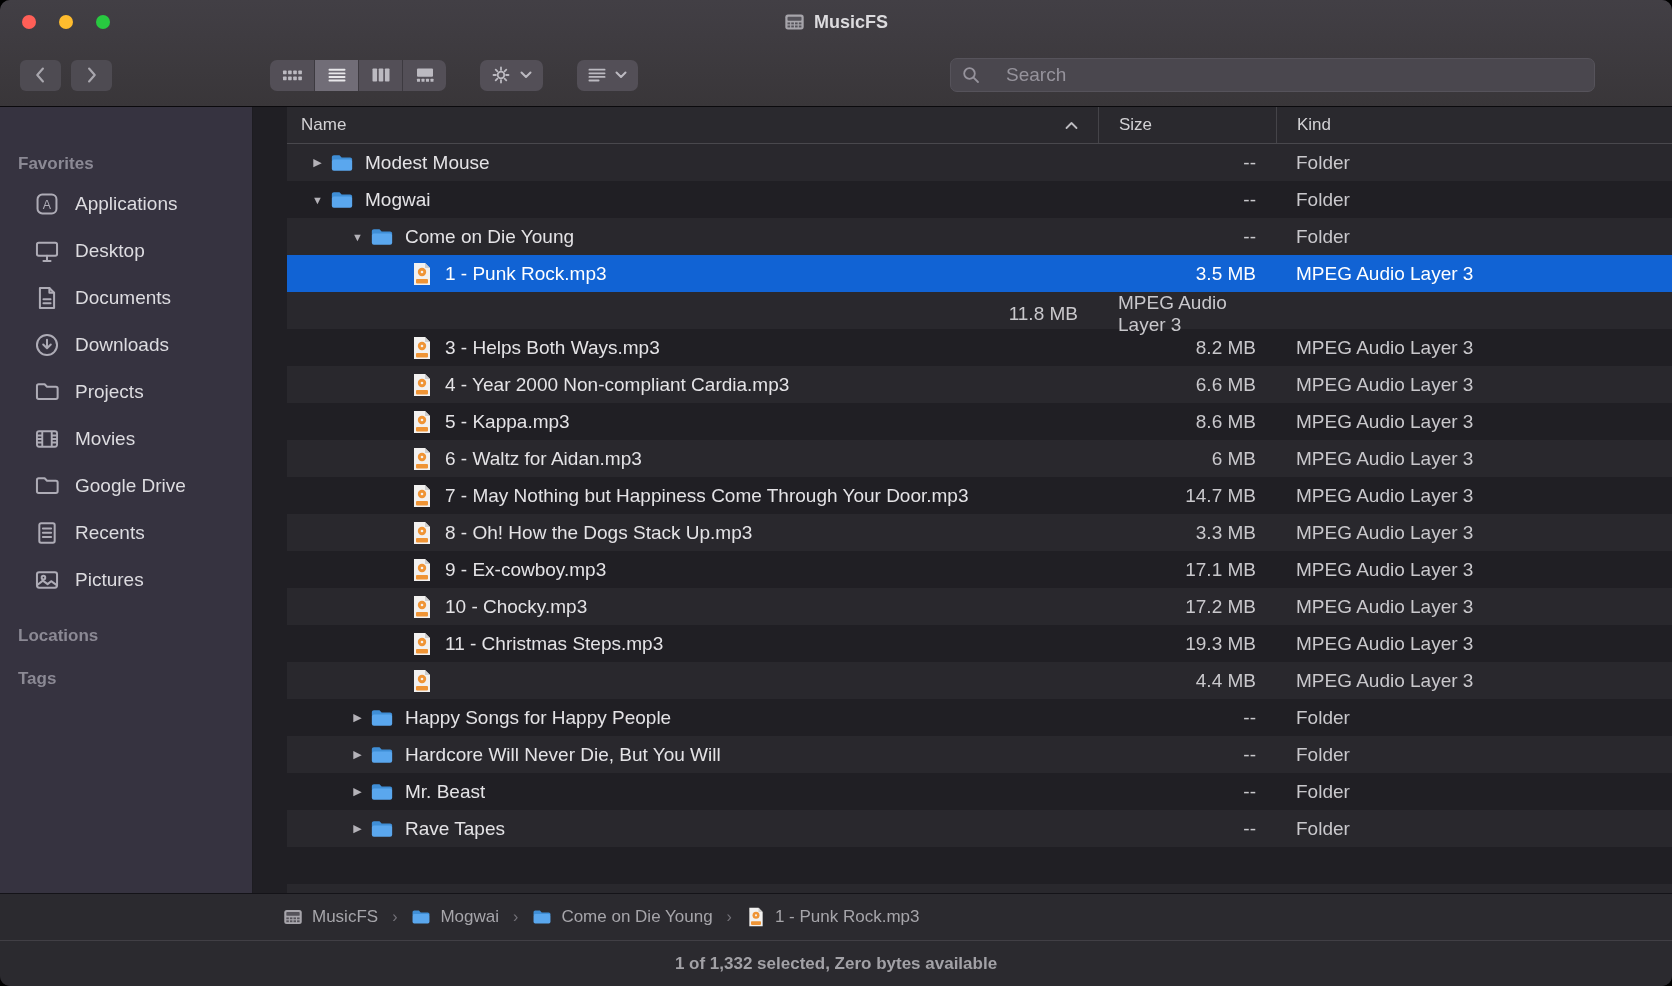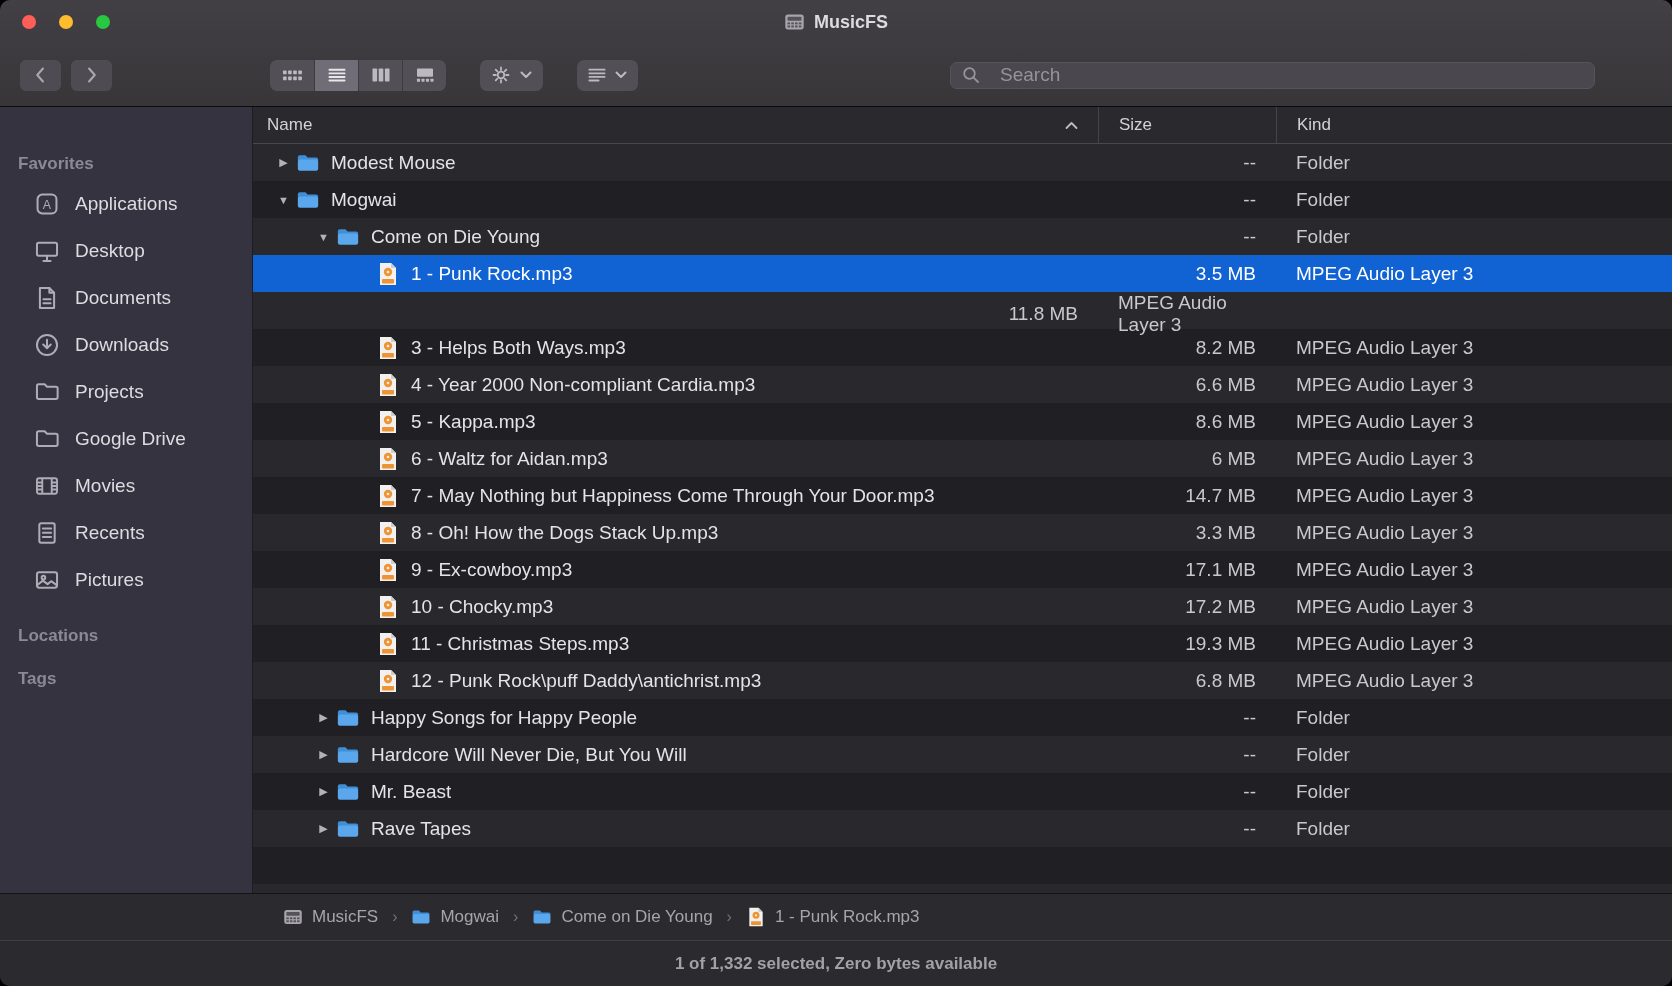--- a/index.html
+++ b/index.html
@@ -18,35 +18,35 @@
   .nav { display:flex; gap:10px; }
   .nav .tb-btn { width:41px; height:31px; border-radius:6px; background:#4e4b52; border:none;
     display:flex; align-items:center; justify-content:center; }
   .segmented { display:flex; margin-left:158px; background:#534ف; background:#534f57; border-radius:7px; overflow:hidden; height:31px; }
   .segment { width:44px; border:none; background:transparent; display:flex; align-items:center; justify-content:center;
     border-left:1px solid #3d3a40; cursor:default; }
   .segment:first-child { border-left:none; }
   .segment.selected { background:#716d77; }
   .tb-drop { margin-left:34px; height:31px; border-radius:7px; background:#534f57; border:none;
     display:flex; align-items:center; padding:0 11px; gap:9px; }
-  .search { margin-left:auto; margin-right:57px; width:645px; height:27px; background:#4a474e;
-    border:1px solid #56535b; border-radius:7px; display:flex; align-items:center; padding:0 11px; gap:20px; }
+  .search { margin-left:auto; margin-right:57px; width:645px; height:34px; background:#4a474e;
+    border:1px solid #56535b; border-radius:7px; display:flex; align-items:center; padding:0 11px; gap:26px; }
   .search input { flex:1; background:transparent; border:none; outline:none; color:#e9e8eb; font-size:19px;
     font-family:"Liberation Sans","DejaVu Sans",sans-serif; }
   .search input::placeholder { color:#96939c; }
 
   
   .body { flex:1; display:flex; min-height:0; }
   .sidebar { width:253px; flex:none; background:#363340; border-right:1px solid #1d1c21; padding-top:24px; }
   .sb-section { margin-bottom:22px; }
   .sb-title { color:#8b8994; font-size:17px; font-weight:600; padding-left:18px; margin-bottom:6px;margin-top:23px; }
   .sb-item { height:47px; display:flex; align-items:center; padding-left:34px; gap:15px; color:#dddce0; font-size:19px; }
   .sb-item .icon { width:26px; height:26px; flex:none; }
 
-  .main { flex:1; display:flex; flex-direction:column; min-width:0; }
+  .main { flex:1; display:flex; flex-direction:column; min-width:0;margin-left:34px; }
   .col-headers { height:37px; flex:none; background:#2a292e; border-bottom:1px solid #49484d;
     display:grid; grid-template-columns:1fr 178px 396px; color:#d3d2d5; font-size:17px; }
   .col { display:flex; align-items:center; padding:0 20px; }
   .col-name { justify-content:space-between; padding-left:14px; }
   .col-size, .col-kind { border-left:1px solid #454449; }
 
   .list-body { flex:1; overflow:hidden;
     background:repeating-linear-gradient(to bottom, #29282d 0 37px, #201f24 37px 74px); }
   .row { height:37px; display:grid; grid-template-columns:1fr 178px 396px; color:#e4e3e6; font-size:19px; }
   .row.selected { background:#1163d4; }
@@ -268,34 +268,34 @@
           <div class="sb-item">
             <span class="icon">
               <svg viewBox="0 0 22 22" fill="none" stroke="#aeacb6" stroke-width="1.7" stroke-linejoin="round">
                 <path d="M2.5 6q0-1.5 1.5-1.5h5l2 2h7.5q1.5 0 1.5 1.5v7.5q0 1.5-1.5 1.5H4q-1.5 0-1.5-1.5z"></path>
               </svg>
             </span>
             <span class="sb-label">Projects</span>
           </div>
           <div class="sb-item">
             <span class="icon">
-              <svg viewBox="0 0 22 22" fill="none" stroke="#aeacb6" stroke-width="1.7" stroke-linejoin="round">
-                <path d="M2.5 6q0-1.5 1.5-1.5h5l2 2h7.5q1.5 0 1.5 1.5v7.5q0 1.5-1.5 1.5H4q-1.5 0-1.5-1.5z"></path>
-              </svg>
-            </span>
-            <span class="sb-label">Google Drive</span>
-          </div>
-          <div class="sb-item">
-            <span class="icon">
               <svg viewBox="0 0 22 22" fill="none" stroke="#aeacb6" stroke-width="1.6" stroke-linejoin="round">
                 <rect x="2.5" y="4.5" width="17" height="13" rx="1.8"></rect>
                 <path d="M7 4.5v13 M15 4.5v13 M2.5 8h4.5 M2.5 11h4.5 M2.5 14h4.5 M15 8h4.5 M15 11h4.5 M15 14h4.5"></path>
               </svg>
             </span>
             <span class="sb-label">Movies</span>
+          </div>
+          <div class="sb-item">
+            <span class="icon">
+              <svg viewBox="0 0 22 22" fill="none" stroke="#aeacb6" stroke-width="1.7" stroke-linejoin="round">
+                <path d="M2.5 6q0-1.5 1.5-1.5h5l2 2h7.5q1.5 0 1.5 1.5v7.5q0 1.5-1.5 1.5H4q-1.5 0-1.5-1.5z"></path>
+              </svg>
+            </span>
+            <span class="sb-label">Google Drive</span>
           </div>
           <div class="sb-item">
             <span class="icon">
               <svg viewBox="0 0 22 22" fill="none" stroke="#aeacb6" stroke-width="1.7" stroke-linecap="round" stroke-linejoin="round">
                 <rect x="4.5" y="2.8" width="13" height="16.4" rx="1.5"></rect>
                 <path d="M7.5 7.2h7 M7.5 10.8h7 M7.5 14.4h7"></path>
               </svg>
             </span>
             <span class="sb-label">Recents</span>
           </div>
@@ -557,23 +557,22 @@
               <span class="disc"></span>
               <span class="icon">
                 <svg viewBox="0 0 20 24">
                   <path d="M2 1h11l5 5v17H2z" fill="#f2f1f0"></path>
                   <path d="M13 1l5 5h-5z" fill="#cfcecd"></path>
                   <circle cx="10" cy="10" r="4.2" fill="#ef9435"></circle>
                   <circle cx="10" cy="10" r="1.3" fill="#f2f1f0"></circle>
                   <rect x="4" y="17" width="12" height="4.5" rx="1" fill="#ef9435"></rect>
                 </svg>
               </span>
-              <span class="fname">12 - Punk Rock\puff Daddy\antichrist.mp3</span>
-            </div>
-            <div class="cell size">6.8 MB</div>
+            </div>
+            <div class="cell size">4.4 MB</div>
             <div class="cell kind">MPEG Audio Layer 3</div>
           </div>
           <div class="row">
             <div class="cell name" style="padding-left:58px">
               <span class="disc">▶</span>
               <span class="icon">
                 <svg viewBox="0 0 26 21">
                   <path d="M2 4.2C2 3 3 2 4.2 2h6.1l2.3 2.6h9.2C23 4.6 24 5.6 24 6.8v1.2H2z" fill="#3f8ed6"></path>
                   <rect x="2" y="6.6" width="22" height="12.4" rx="2.2" fill="#5aa7ee"></rect>
                 </svg>

